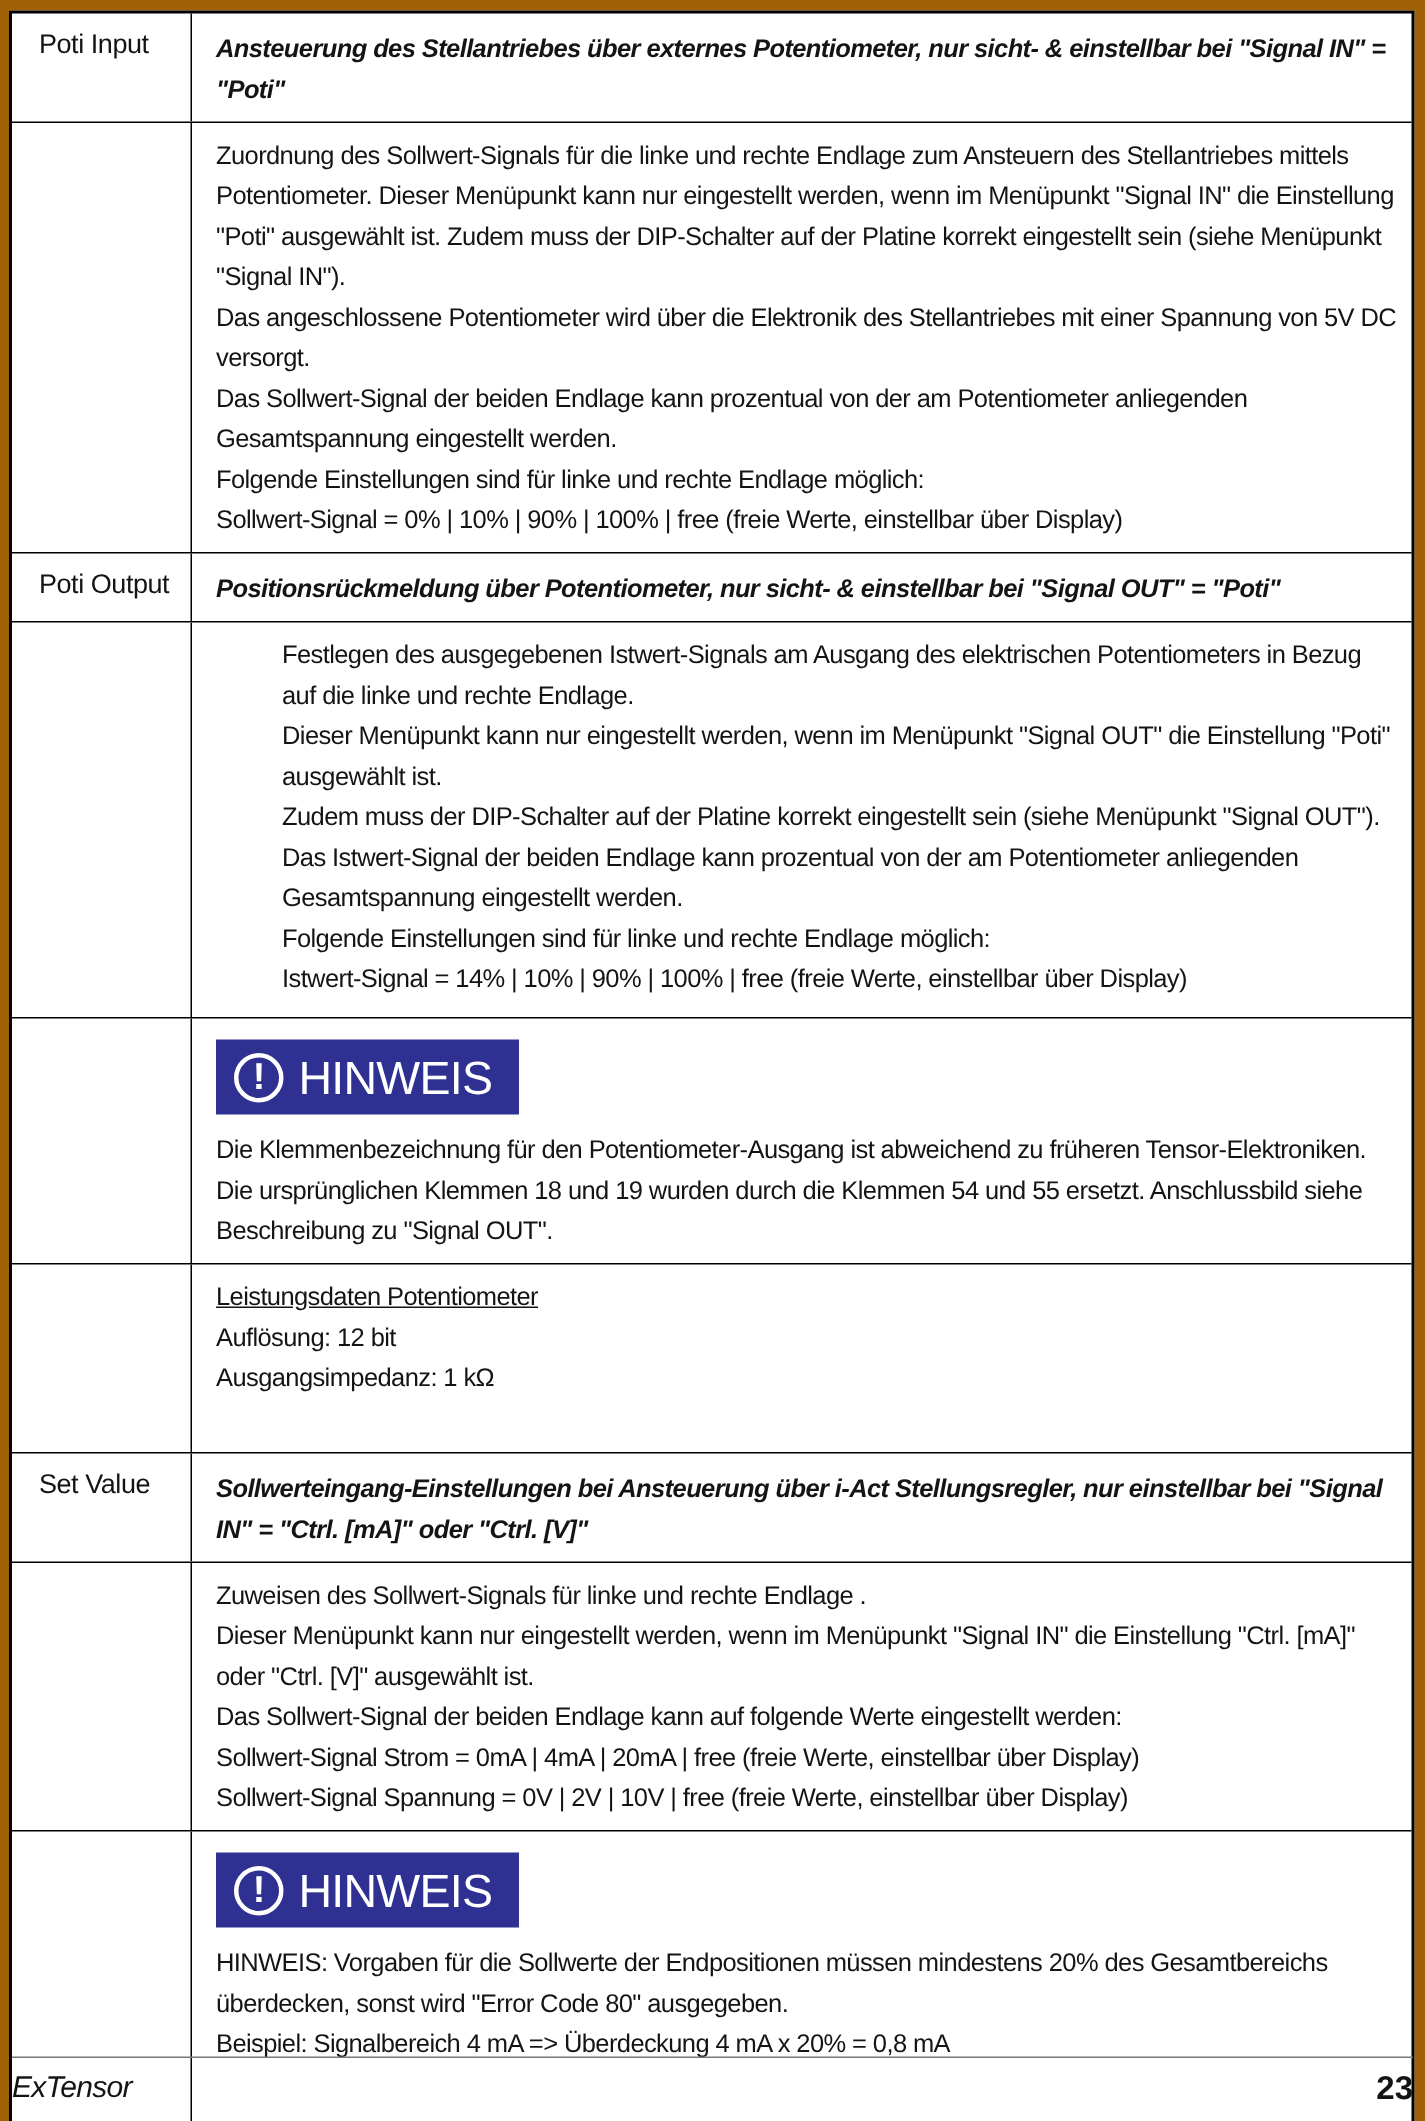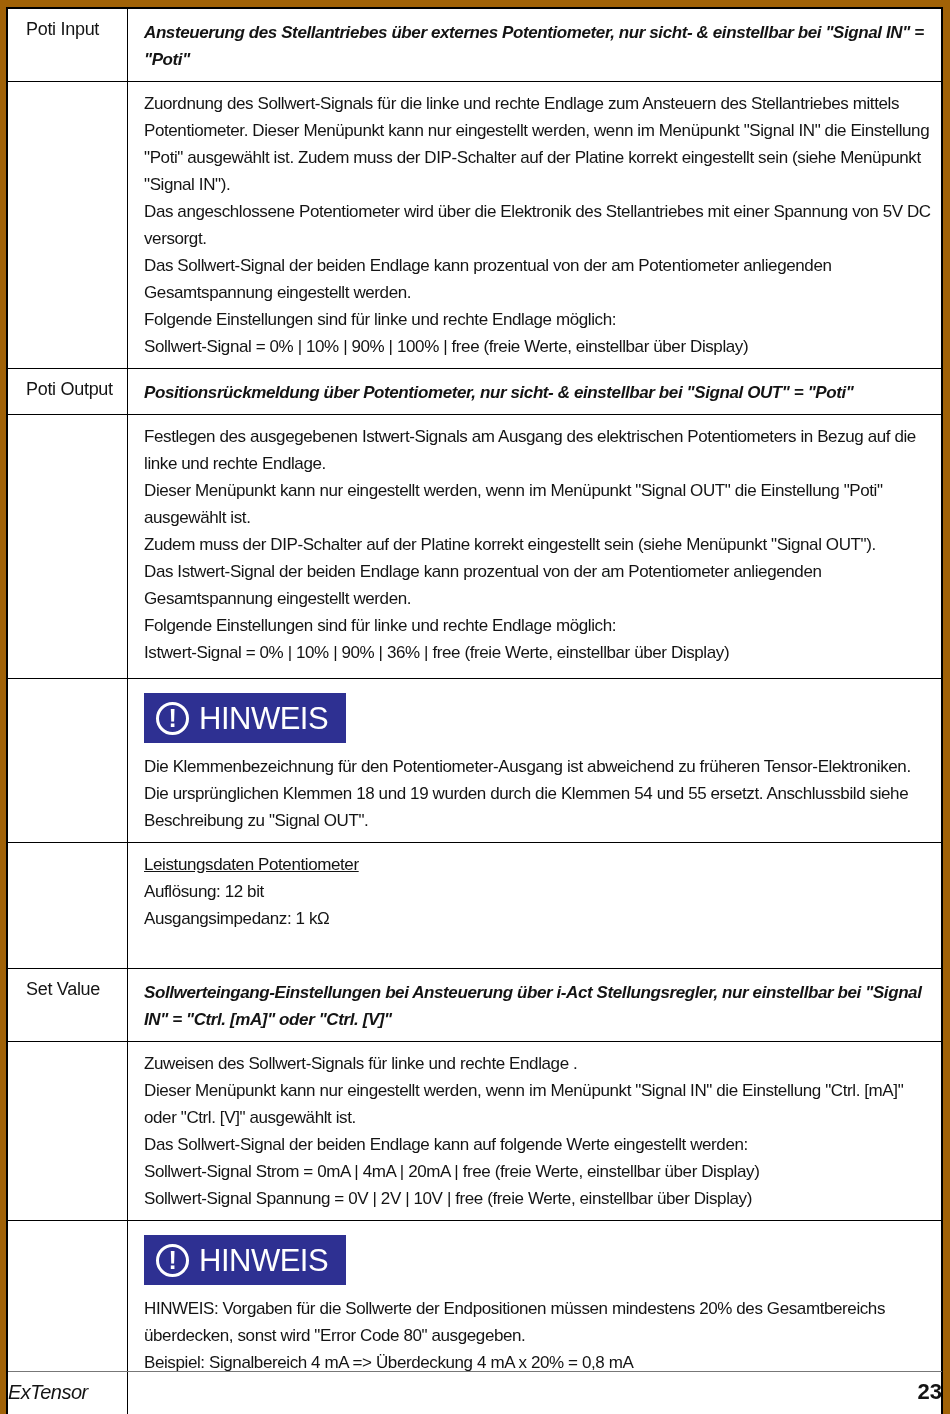--- a/index.html
+++ b/index.html
@@ -47,21 +47,21 @@
   }
   .header-cell {
     font-weight: bold;
     font-style: italic;
     padding-top: 10px;
   }
   .cell-r p { margin: 0; }
   .r0 { min-height: 42px; }
   .r1 { min-height: 234px; }
   .r2 { min-height: 39px; }
-  .r3 { min-height: 264px; }
+  .r3 { min-height: 264px; gap: 44px; }
   .r4 { min-height: 150px; }
   .r5 { min-height: 126px; }
   .r6 { min-height: 62px; }
   .r7 { min-height: 178px; }
   .r8 { min-height: 233px; }
   .hinweis-badge {
     display: inline-flex;
     align-items: center;
     gap: 10px;
     background: #2e3092;
@@ -153,21 +153,21 @@
     </div>
 
     <div class="row r3">
       <div class="cell-l"></div>
       <div class="cell-r">
         <p>Festlegen des ausgegebenen Istwert-Signals am Ausgang des elektrischen Potentiometers in Bezug auf die linke und rechte Endlage.</p>
         <p>Dieser Menüpunkt kann nur eingestellt werden, wenn im Menüpunkt "Signal OUT" die Einstellung "Poti" ausgewählt ist.</p>
         <p>Zudem muss der DIP-Schalter auf der Platine korrekt eingestellt sein (siehe Menüpunkt "Signal OUT").</p>
         <p>Das Istwert-Signal der beiden Endlage kann prozentual von der am Potentiometer anliegenden Gesamtspannung eingestellt werden.</p>
         <p>Folgende Einstellungen sind für linke und rechte Endlage möglich:</p>
-        <p>Istwert-Signal = 0% | 10% | 90% | 36% | free (freie Werte, einstellbar über Display)</p>
+        <p>Istwert-Signal = 14% | 10% | 90% | 100% | free (freie Werte, einstellbar über Display)</p>
       </div>
     </div>
 
     <div class="row r4">
       <div class="cell-l"></div>
       <div class="cell-r">
         <div class="hinweis-badge">
           <span class="hx-icon">!</span>
           <span class="hx-label">HINWEIS</span>
         </div>

